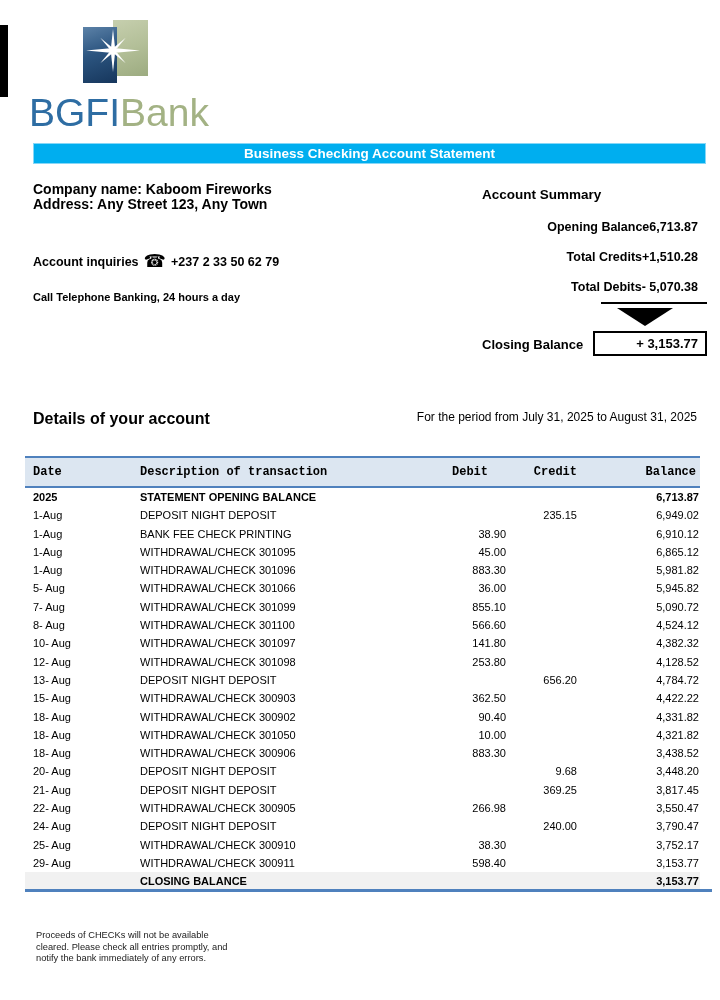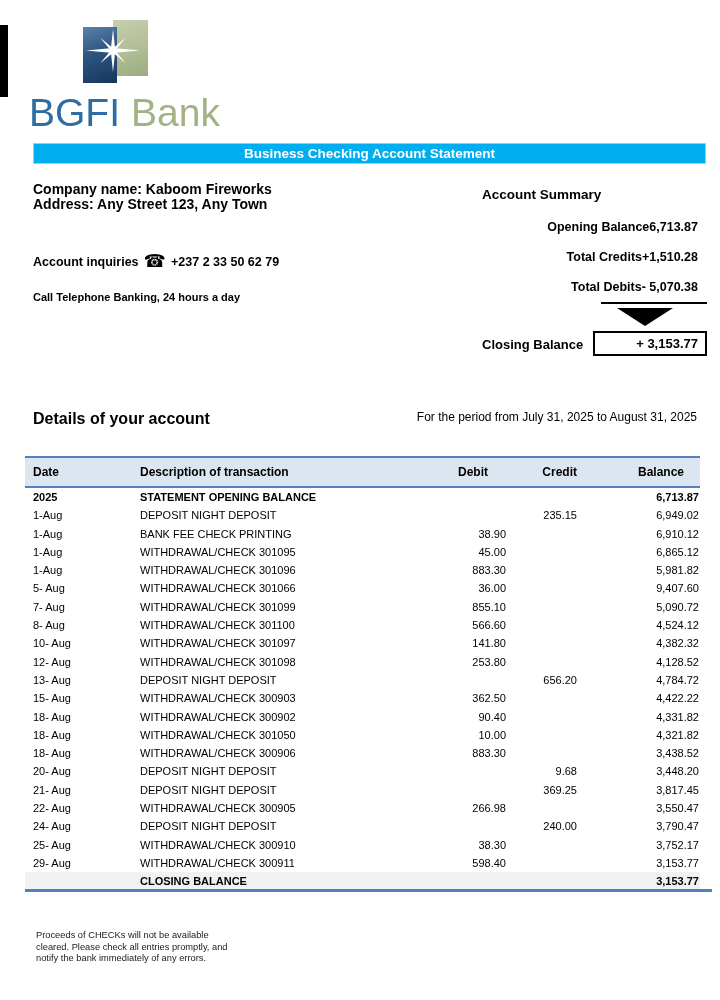--- a/index.html
+++ b/index.html
@@ -21,21 +21,21 @@
   }
   
   .black-bar{position:absolute;left:0;top:25px;width:8px;height:72px;background:#000;}
   .logo-green{position:absolute;left:113px;top:20px;width:35px;height:56px;
     background:linear-gradient(160deg,var(--logo-green-light) 0%,#b3bf98 50%,var(--logo-green-dark) 100%);}
   .logo-blue{position:absolute;left:83px;top:27px;width:34px;height:56px;
     background:linear-gradient(160deg,#5c82a8 0%,#2c5580 45%,var(--logo-blue-dark) 100%);}
   .logo-star{position:absolute;left:85px;top:28px;width:56px;height:45px;}
   .brand{position:absolute;left:29px;top:95px;font-size:39px;line-height:36px;font-weight:400;letter-spacing:0px;}
   .brand-bgfi{color:var(--brand-blue);}
-  .brand-bank{color:var(--brand-green);margin-left:11px;}
+  .brand-bank{color:var(--brand-green);margin-left:0;}
   
   .title-bar{
     position:absolute;left:33px;top:143px;width:673px;height:21px;box-sizing:border-box;
     background:var(--accent-cyan);border:1px solid #86d7f7;
     color:#fff;font-weight:bold;font-size:13.5px;text-align:center;line-height:19px;
   }
   
   .company{position:absolute;left:33px;top:182px;font-weight:bold;font-size:14px;line-height:14.5px;}
   .phone-line{position:absolute;left:33px;top:249px;font-weight:bold;font-size:12.5px;}
   .phone-glyph{font-size:18px;font-weight:400;margin:0 5px;position:relative;top:1px;}
@@ -53,32 +53,32 @@
     border:2px solid #000;text-align:right;font-weight:bold;font-size:13px;line-height:21px;padding-right:7px;}
   
   .details-heading{position:absolute;left:33px;top:410px;font-weight:bold;font-size:16px;}
   .period{position:absolute;right:23px;top:410px;font-size:12px;}
   
   .thead{
     position:absolute;left:25px;top:456px;width:675px;height:32px;box-sizing:border-box;
     background:var(--table-header-bg);
     border-top:2px solid var(--table-border-blue);border-bottom:2px solid var(--table-border-blue);
     display:grid;grid-template-columns:110px 250px 121px 79px 115px;align-items:center;
-    font-weight:bold;font-size:12px;
+    font-weight:bold;font-size:12px;font-family:Liberation Mono, monospace;
   }
   .tbody{position:absolute;left:25px;top:488px;width:675px;}
   .trow{display:grid;grid-template-columns:110px 250px 121px 79px 115px;height:18.3px;
     align-items:center;font-size:11px;line-height:18.3px;}
   .c-date{padding-left:8px;}
   .c-desc{padding-left:5px;white-space:nowrap;}
   .c-debit,.c-credit,.c-balance{text-align:right;}
   .c-credit{padding-right:8px;}
   .c-balance{padding-right:1px;}
   .thead .c-debit{padding-right:18px;}
-  .thead .c-balance{padding-right:16px;}
+  .thead .c-balance{padding-right:4px;}
   .bold-row{font-weight:bold;}
   .closing-row{font-weight:bold;background:var(--closing-row-bg);}
   .table-bottom-rule{position:absolute;left:25px;top:889px;width:687px;height:3px;background:var(--table-border-blue);}
   
   .footer{position:absolute;left:36px;top:930px;font-size:9.3px;line-height:11.6px;color:#1a1a1a;}
 </style>
 </head>
 <body>
 
 <div class="page">
@@ -185,21 +185,21 @@
           <div class="c-debit">883.30</div>
           <div class="c-credit"></div>
           <div class="c-balance">5,981.82</div>
         </div>
 
         <div class="trow">
           <div class="c-date">5- Aug</div>
           <div class="c-desc">WITHDRAWAL/CHECK 301066</div>
           <div class="c-debit">36.00</div>
           <div class="c-credit"></div>
-          <div class="c-balance">9,407.60</div>
+          <div class="c-balance">5,945.82</div>
         </div>
 
         <div class="trow">
           <div class="c-date">7- Aug</div>
           <div class="c-desc">WITHDRAWAL/CHECK 301099</div>
           <div class="c-debit">855.10</div>
           <div class="c-credit"></div>
           <div class="c-balance">5,090.72</div>
         </div>
 

